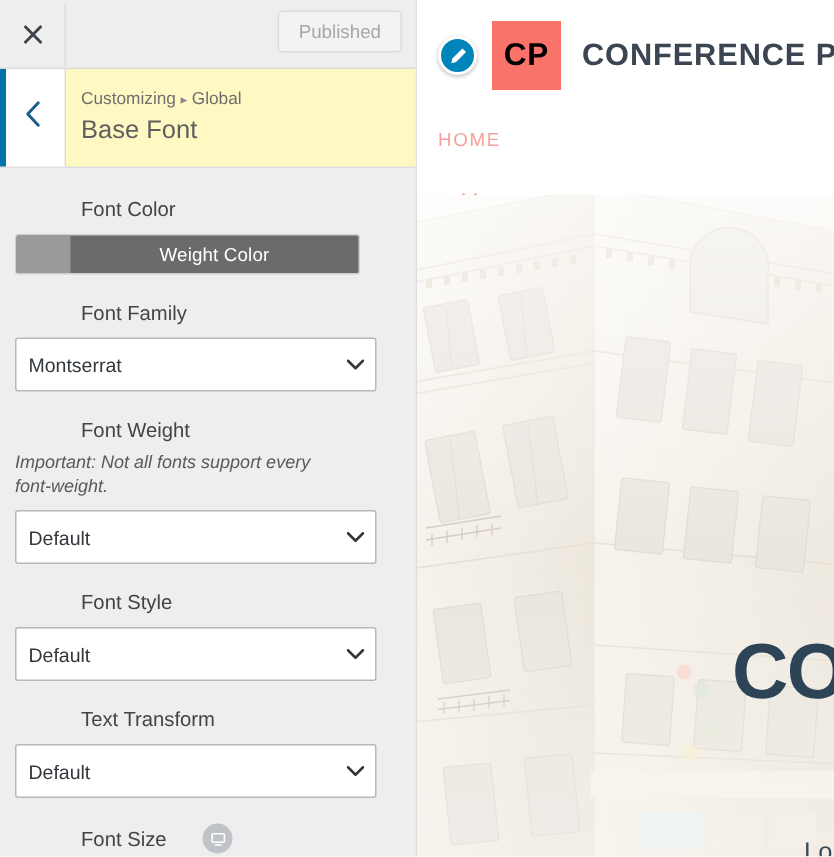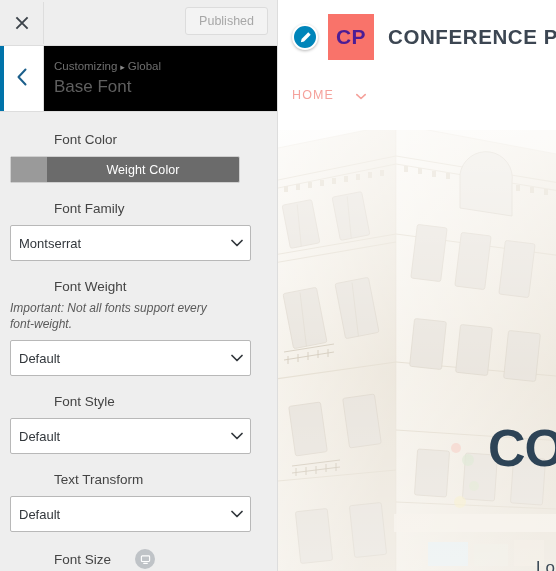--- a/index.html
+++ b/index.html
@@ -46,21 +46,21 @@
     border-radius: 3px;
     color: #a7a7a7;
     font-size: 12.5px;
     cursor: default;
     white-space: nowrap;
   }
 
   .cz-header {
     position: relative;
     height: 66px;
-    background: #000000;
+    background: #fef9c3;
     border-bottom: 1px solid #dddddd;
     display: flex;
     align-items: stretch;
   }
   .cz-accent {
     position: absolute;
     left: 0; top: 0;
     width: 4px; height: 100%;
     background: #0073aa;
   }
@@ -203,40 +203,41 @@
     border: 2px solid #ffffff;
     box-shadow: 0 1px 3px rgba(0,0,0,.28);
     display: flex; align-items: center; justify-content: center;
     margin-right: 10px;
     cursor: pointer;
     flex: 0 0 26px;
   }
   .logo-mark {
     width: 46px; height: 46px;
     background: #f9736a;
-    color: #4c1d95;
+    color: #000000;
     display: flex; align-items: center; justify-content: center;
     font-size: 21px;
     font-weight: bold;
     letter-spacing: .5px;
     flex: 0 0 46px;
   }
   .logo-text {
     margin-left: 14px;
     font-size: 20.5px;
     font-weight: bold;
     letter-spacing: .6px;
     color: #3c4652;
     white-space: nowrap;
   }
   .site-nav {
     position: absolute;
     left: 14px; top: 86px;
     display: flex; align-items: center;
     gap: 22px;
+    flex-direction: column;
   }
   .nav-item {
     font-size: 12.5px;
     letter-spacing: 1.1px;
     color: #f5a29c;
     cursor: pointer;
     white-space: nowrap;
   }
 
   .hero {

